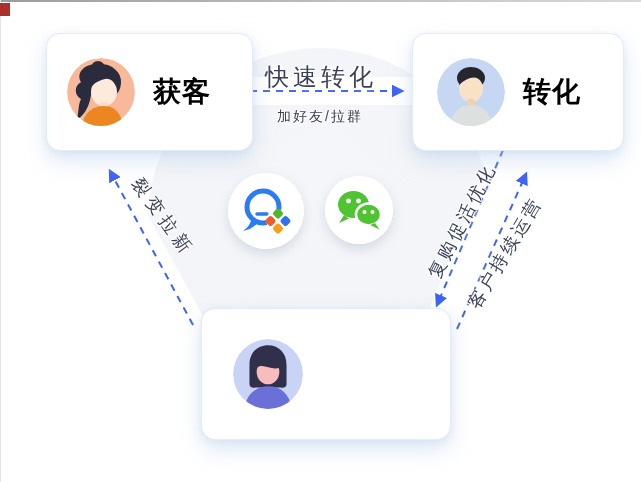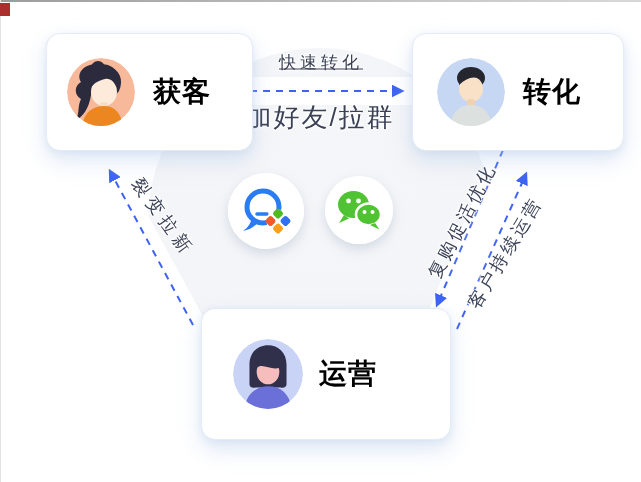--- a/index.html
+++ b/index.html
@@ -15,22 +15,22 @@
 
   
   .bg-circle{position:absolute;left:148px;top:48px;width:344px;height:344px;border-radius:50%;
     background:radial-gradient(circle at 50% 40%, #f5f6f9 0%, #f2f4f7 100%);z-index:1;}
 
   .arrow-layer{position:absolute;left:0;top:0;z-index:2;}
 
   
   .edge-label{position:absolute;z-index:3;white-space:nowrap;color:#3a4157;font-weight:500;
     text-shadow:0 1px 0 #fff,0 -1px 0 #fff,1px 0 0 #fff,-1px 0 0 #fff,0 0 5px #fff,0 0 8px #fff;}
-  .lbl-quick{left:321px;top:62px;transform:translate(-50%,-50%);font-size:17px;letter-spacing:4px;text-decoration:underline;}
-  .lbl-addfriend{left:320px;top:117px;transform:translate(-50%,-50%);font-size:26px;letter-spacing:2px;}
+  .lbl-quick{left:321px;top:77px;transform:translate(-50%,-50%);font-size:24px;letter-spacing:4px;}
+  .lbl-addfriend{left:320px;top:117px;transform:translate(-50%,-50%);font-size:14px;letter-spacing:2px;}
   .lbl-fission{left:163px;top:217px;transform:translate(-50%,-50%) rotate(54deg);font-size:18px;letter-spacing:5px;}
   .lbl-repurchase{left:462px;top:221px;transform:translate(-50%,-50%) rotate(-63deg);font-size:18px;letter-spacing:3px;}
   .lbl-continuous{left:505px;top:253px;transform:translate(-50%,-50%) rotate(-59deg);font-size:18px;letter-spacing:3px;}
 
   
   .card{position:absolute;z-index:4;background:#fff;border:1px solid #e2ebf7;border-radius:14px;
     box-shadow:0 10px 22px rgba(168,195,230,.38),0 2px 6px rgba(185,205,235,.25);
     display:flex;align-items:center;}
   .card-acquisition{left:46px;top:33px;width:185px;height:116px;padding-left:20px;}
   .card-conversion{left:412px;top:33px;width:186px;height:116px;padding-left:24px;text-align:center;}
@@ -127,21 +127,20 @@
           </clipPath>
         </defs>
       <g clip-path="url(#clipC)">
         <circle cx="34" cy="34" r="34" fill="#c9d3f6"></circle>
         <path d="M16,44 L16,25 C16,13 24,6 34,6 C44,6 52,13 52,25 L52,44 C52,47 49,48 46,47 L22,47 C19,48 16,47 16,44 Z" fill="#30304a"></path>
         <ellipse cx="34" cy="32" rx="11" ry="12" fill="#f6bdbc"></ellipse>
         <path d="M23,28 C23,18 28,14 34,14 C41,14 45,19 45,25 L45,28 C37,31 29,23 23,28 Z" fill="#30304a"></path>
         <path d="M11,68 C13,52 24,46 34,46 C46,46 55,53 57,68 Z" fill="#6b6fd8"></path>
       </g>
     </svg>
-    <span class="card-title">运营</span>
   </div>
 
   <div class="icon-chip chip-wecom">
     <svg width="76" height="76" viewBox="0 0 76 76">
       <circle cx="38" cy="38" r="38" fill="#ffffff"></circle>
       <circle cx="35" cy="34" r="16" fill="none" stroke="#2b7bf3" stroke-width="5"></circle>
       <path d="M24,45 C22,52 19,55 15,58 C21,57 27,54 30,49 Z" fill="#2b7bf3"></path>
       <path d="M29,41 L39,41" stroke="#2b7bf3" stroke-width="3.5" stroke-linecap="round"></path>
       <circle cx="50" cy="48" r="11.5" fill="#ffffff"></circle>
       <g>

